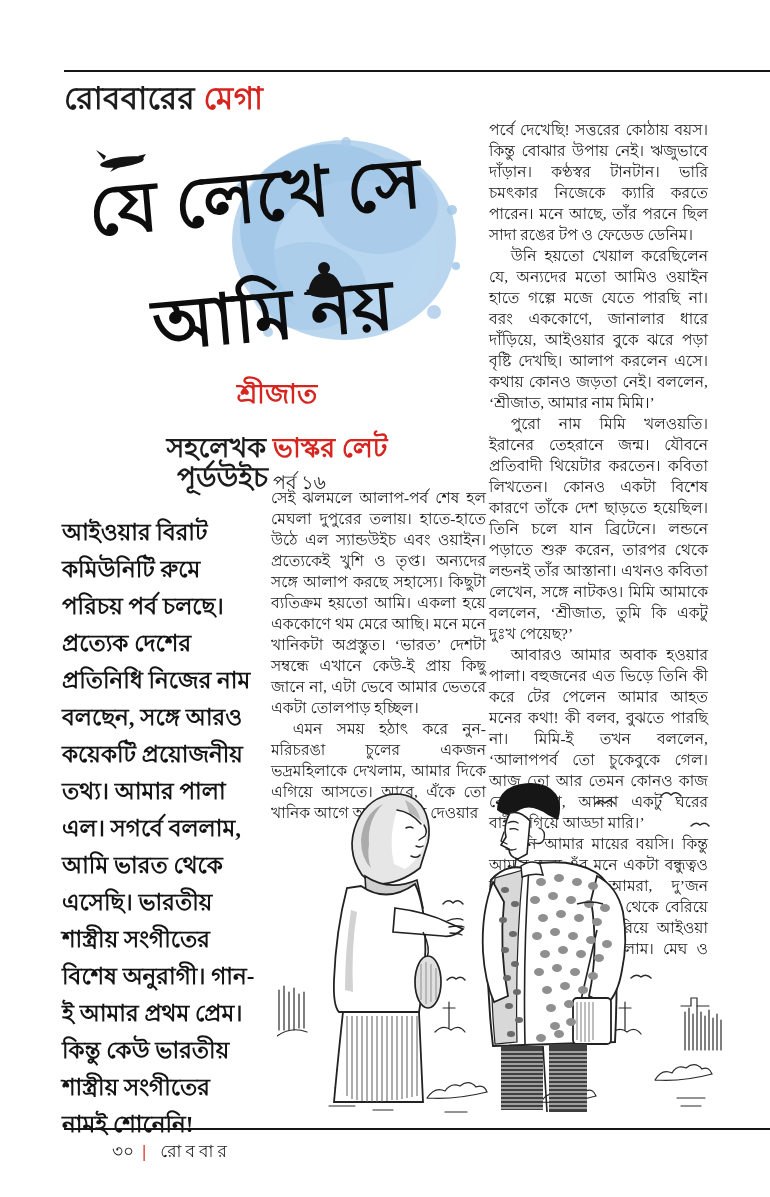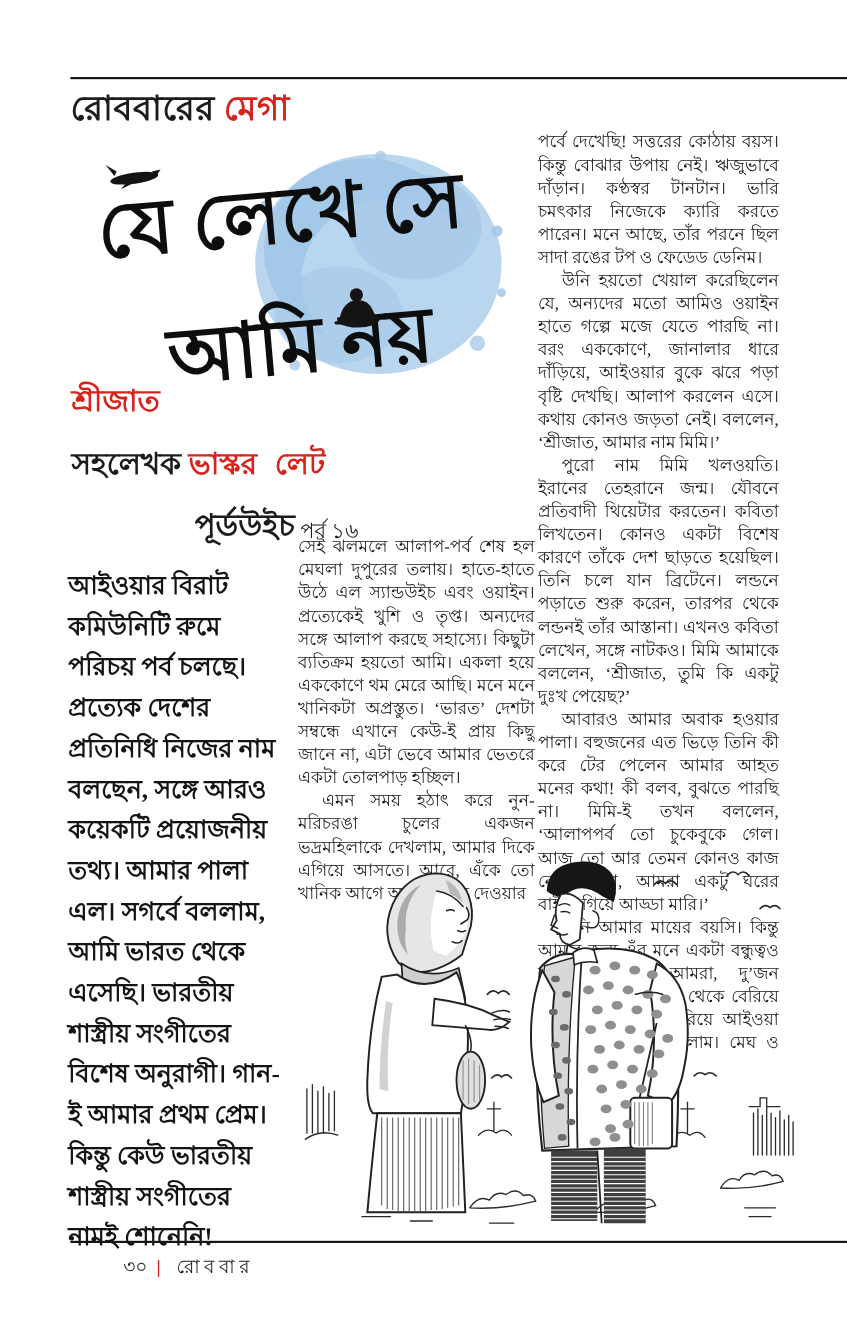--- a/index.html
+++ b/index.html
@@ -4,26 +4,26 @@
 <style>
   html,body{margin:0;padding:0;}
   body{
     width:770px;height:1197px;position:relative;background:#ffffff;
     font-family:"Liberation Serif","DejaVu Serif",serif;color:#1c1c1c;
     overflow:hidden;
   }
   .abs{position:absolute;}
   .rule{position:absolute;left:64px;right:0;height:2px;background:#161616;}
   .series{left:64px;top:74px;font-size:31px;font-weight:700;letter-spacing:.5px;white-space:nowrap;}
-  .red{color:#d6251f;font-family:Liberation Mono, monospace;}
+  .red{color:#d6251f;}
   .splash{left:228px;top:136px;width:232px;height:214px;}
   .title-line{font-weight:700;color:#0d0d0d;white-space:nowrap;transform:rotate(-5deg);transform-origin:left top;line-height:1;}
   .title-1{left:86px;top:178px;font-size:70px;}
   .title-2{left:150px;top:292px;font-size:70px;}
-  .byline{left:65px;top:352px;width:424px;font-weight:700;}
+  .byline{left:65px;top:378px;width:424px;text-align:center;font-weight:700;}
   .byline .author{font-size:27px;line-height:1.25;}
   .byline .co{font-size:27px;line-height:1.25;margin-top:20px;}
   .section-heading{left:177px;top:456px;font-size:28px;font-weight:700;}
   .episode{left:273px;top:468px;font-size:19px;font-weight:400;}
   .lead-col{left:62px;top:514px;width:198px;font-size:23px;line-height:37px;font-weight:600;color:#141414;}
   .body-col{font-size:15.5px;line-height:21px;text-align:justify;color:#1b1b1b;}
   .mid-col{left:271px;top:487px;width:215px;}
   .right-col{left:489px;top:119px;width:219px;}
   .body-col p{margin:0;}
   .body-col p.indent{text-indent:1.4em;}

